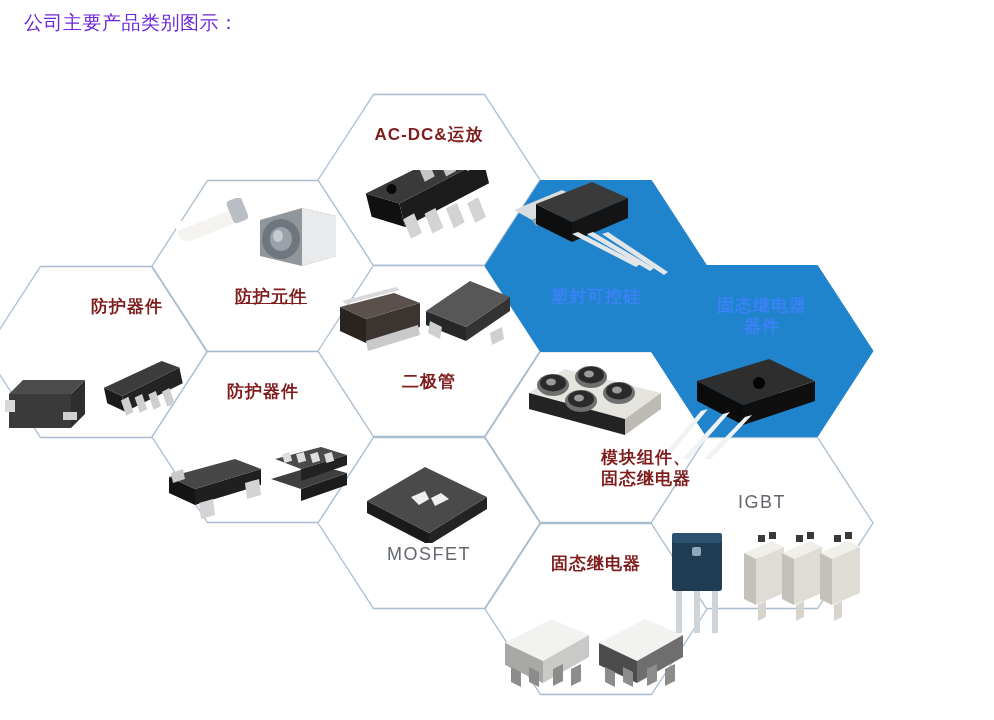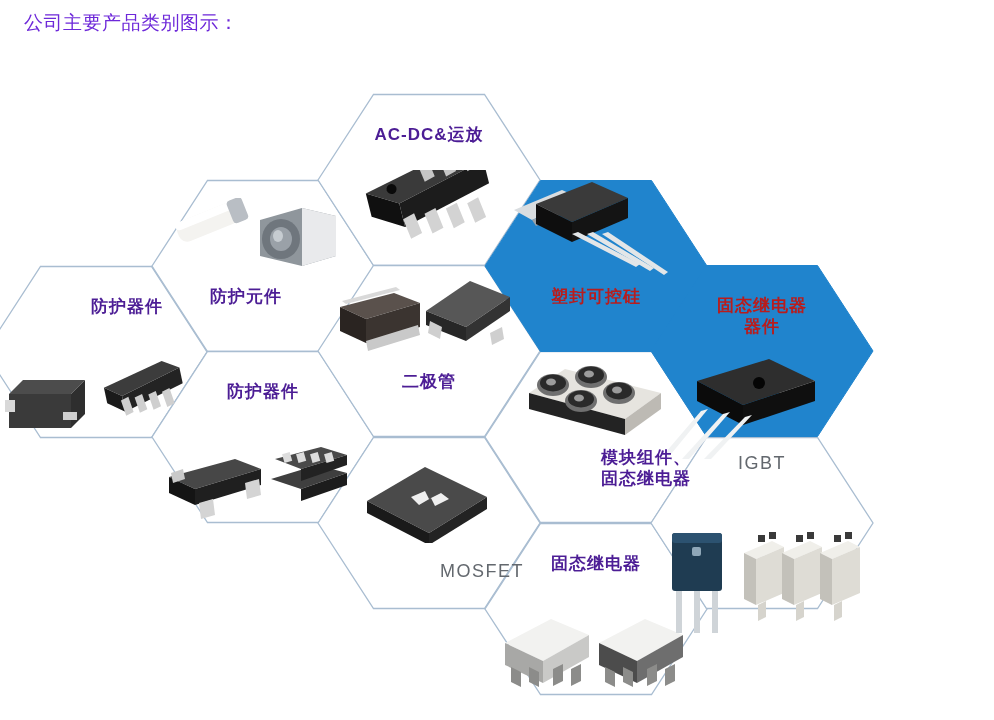--- a/index.html
+++ b/index.html
@@ -22,34 +22,34 @@
   #honeycomb{
     position:absolute;
     left:0; top:60px;
     width:994px; height:660px;
   }
   #hexsvg{position:absolute;left:0;top:0;width:994px;height:660px;}
   .hex-label{
     position:absolute;
     font-size:17px;
     font-weight:bold;
-    color:#4c1d95;
+    color:#7f1d1d;
     text-align:center;
     line-height:1.25;
     white-space:pre-line;
     letter-spacing:1px;
     pointer-events:none;
   }
   .hex-label.latin{
     font-weight:normal;
     font-size:18px;
     letter-spacing:1.5px;
     color:#63686e;
   }
-  .hex-label.on-blue{color:#b91c1c;}
+  .hex-label.on-blue{color:#3b82f6;}
   .art{position:absolute;pointer-events:none;}
 </style>
 </head>
 <body>
 
 <div id="page-title">公司主要产品类别图示：</div>
 
 <div id="honeycomb">
   <svg id="hexsvg" viewBox="0 0 994 660" xmlns="http://www.w3.org/2000/svg">
     <g id="hex-group">
@@ -247,26 +247,26 @@
             <polygon points="88,28 116,16 116,62 88,74" fill="#dedcd5"></polygon>
             <polygon points="76,22 88,28 88,74 76,68" fill="#c3c1ba"></polygon>
             <rect x="90" y="4" width="7" height="7" fill="#3a3a3a"></rect>
             <rect x="101" y="1" width="7" height="7" fill="#3a3a3a"></rect>
             <polygon points="90,74 98,70 98,86 90,90" fill="#d6d4cd"></polygon>
           </g>
         </svg></div>
     </div>
   <div id="label-layer">
       <div class="hex-label" style="width: 190px; left: 1px; top: 236px; padding-left: 31px;">防护器件</div>
-      <div class="hex-label" style="width: 190px; left: 151px; top: 226px;">防护元件</div>
+      <div class="hex-label" style="width: 190px; left: 176px; top: 226px; text-decoration: underline;">防护元件</div>
       <div class="hex-label" style="width: 190px; left: 168px; top: 321px;">防护器件</div>
       <div class="hex-label" style="width: 190px; left: 334px; top: 64px;">AC-DC&amp;运放</div>
       <div class="hex-label" style="width: 190px; left: 334px; top: 311px;">二极管</div>
-      <div class="hex-label latin" style="width: 190px; left: 334px; top: 500px; text-align: right;">MOSFET</div>
+      <div class="hex-label latin" style="width: 190px; left: 334px; top: 483px;">MOSFET</div>
       <div class="hex-label on-blue" style="width: 190px; left: 501px; top: 226px;">塑封可控硅</div>
       <div class="hex-label" style="width: 190px; left: 501px; top: 387px; text-align: right;">模块组件、
 固态继电器</div>
       <div class="hex-label" style="width: 190px; left: 501px; top: 493px;">固态继电器</div>
       <div class="hex-label on-blue" style="width: 190px; left: 667px; top: 235px; text-align: center;">固态继电器
 器件</div>
-      <div class="hex-label latin" style="width: 190px; left: 667px; top: 392px; text-align: center;">IGBT</div>
+      <div class="hex-label latin" style="width: 190px; left: 667px; top: 431px; text-align: center;">IGBT</div>
     </div>
 </div>
 
 </body></html>

